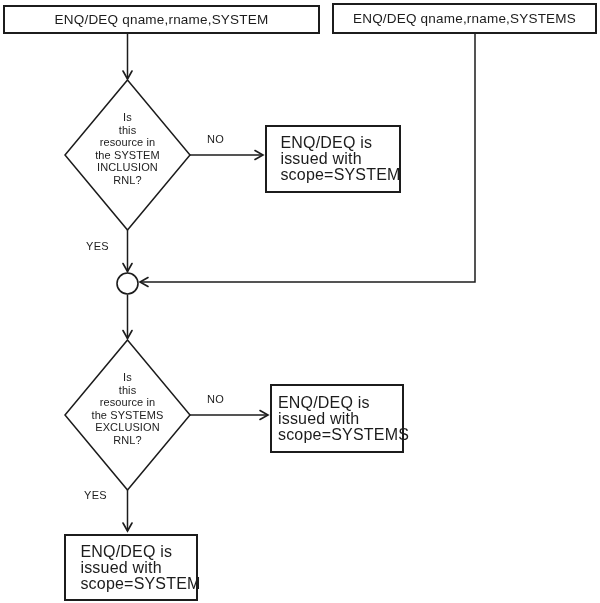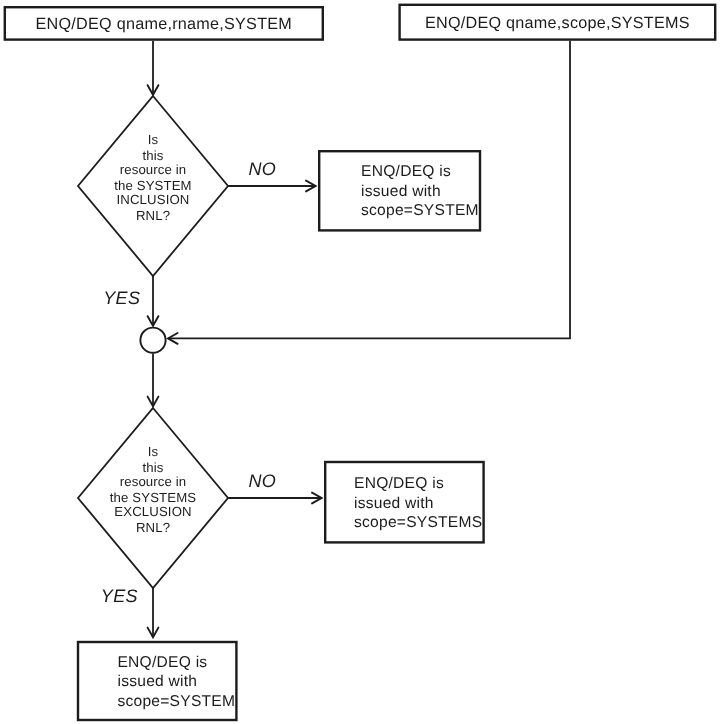--- a/index.html
+++ b/index.html
@@ -30,41 +30,40 @@
     background: #ffffff;
     display: flex;
     align-items: center;
   }
   .start-box {
     justify-content: center;
     font-size: 13.5px;
     letter-spacing: 0.2px;
   }
   .result-box {
-    justify-content: flex-end;
-    font-size: 13px;
+    justify-content: center;
+    font-size: 16px;
   }
   .result-box .label {
     white-space: pre-line;
     line-height: 16px;
     letter-spacing: 0.2px;
   }
   .diamond-label {
     position: absolute;
     text-align: center;
     white-space: pre-line;
     font-size: 11px;
     line-height: 12.6px;
     letter-spacing: 0.1px;
   }
   .edge-label {
     position: absolute;
-    font-size: 15px;
+    font-size: 11px;
     letter-spacing: 0.3px;
-    font-style: italic;
   }
 </style>
 </head>
 <body>
 
 <div class="canvas">
 
   <svg class="wires" viewBox="0 0 600 603">
     <defs>
       <marker id="arrow" viewBox="0 0 12 12" refX="10" refY="6" markerWidth="12" markerHeight="12" markerUnits="userSpaceOnUse" orient="auto-start-reverse">
@@ -79,26 +78,26 @@
 
     <path d="M127.5,34 L127.5,79" fill="none" stroke="#1c1c1c" stroke-width="1.5" marker-end="url(#arrow)"></path>
     <path d="M190,155 L263,155" fill="none" stroke="#1c1c1c" stroke-width="1.5" marker-end="url(#arrow)"></path>
     <path d="M127.5,230 L127.5,271.5" fill="none" stroke="#1c1c1c" stroke-width="1.5" marker-end="url(#arrow)"></path>
     <path d="M475,33 L475,282 L140,282" fill="none" stroke="#1c1c1c" stroke-width="1.5" marker-end="url(#arrow)"></path>
     <path d="M127.5,294.5 L127.5,338.5" fill="none" stroke="#1c1c1c" stroke-width="1.5" marker-end="url(#arrow)"></path>
     <path d="M190,415 L268,415" fill="none" stroke="#1c1c1c" stroke-width="1.5" marker-end="url(#arrow)"></path>
     <path d="M127.5,490 L127.5,531" fill="none" stroke="#1c1c1c" stroke-width="1.5" marker-end="url(#arrow)"></path>
   </svg>
 
-  <div class="node-box start-box" style="left:3px; top:5px; width:267px; height:29px;">
+  <div class="node-box start-box" style="left:3px; top:5px; width:317px; height:29px;">
     <span class="label">ENQ/DEQ qname,rname,SYSTEM</span>
   </div>
 
   <div class="node-box start-box" style="left:332px; top:3px; width:265px; height:31px;">
-    <span class="label">ENQ/DEQ qname,scope,SYSTEMS</span>
+    <span class="label">ENQ/DEQ qname,rname,SYSTEMS</span>
   </div>
 
   <div class="diamond-label" style="left:62px; top:111px; width:131px;">Is
 this
 resource in
 the SYSTEM
 INCLUSION
 RNL?</div>
 
   <div class="diamond-label" style="left:62px; top:371px; width:131px;">Is

